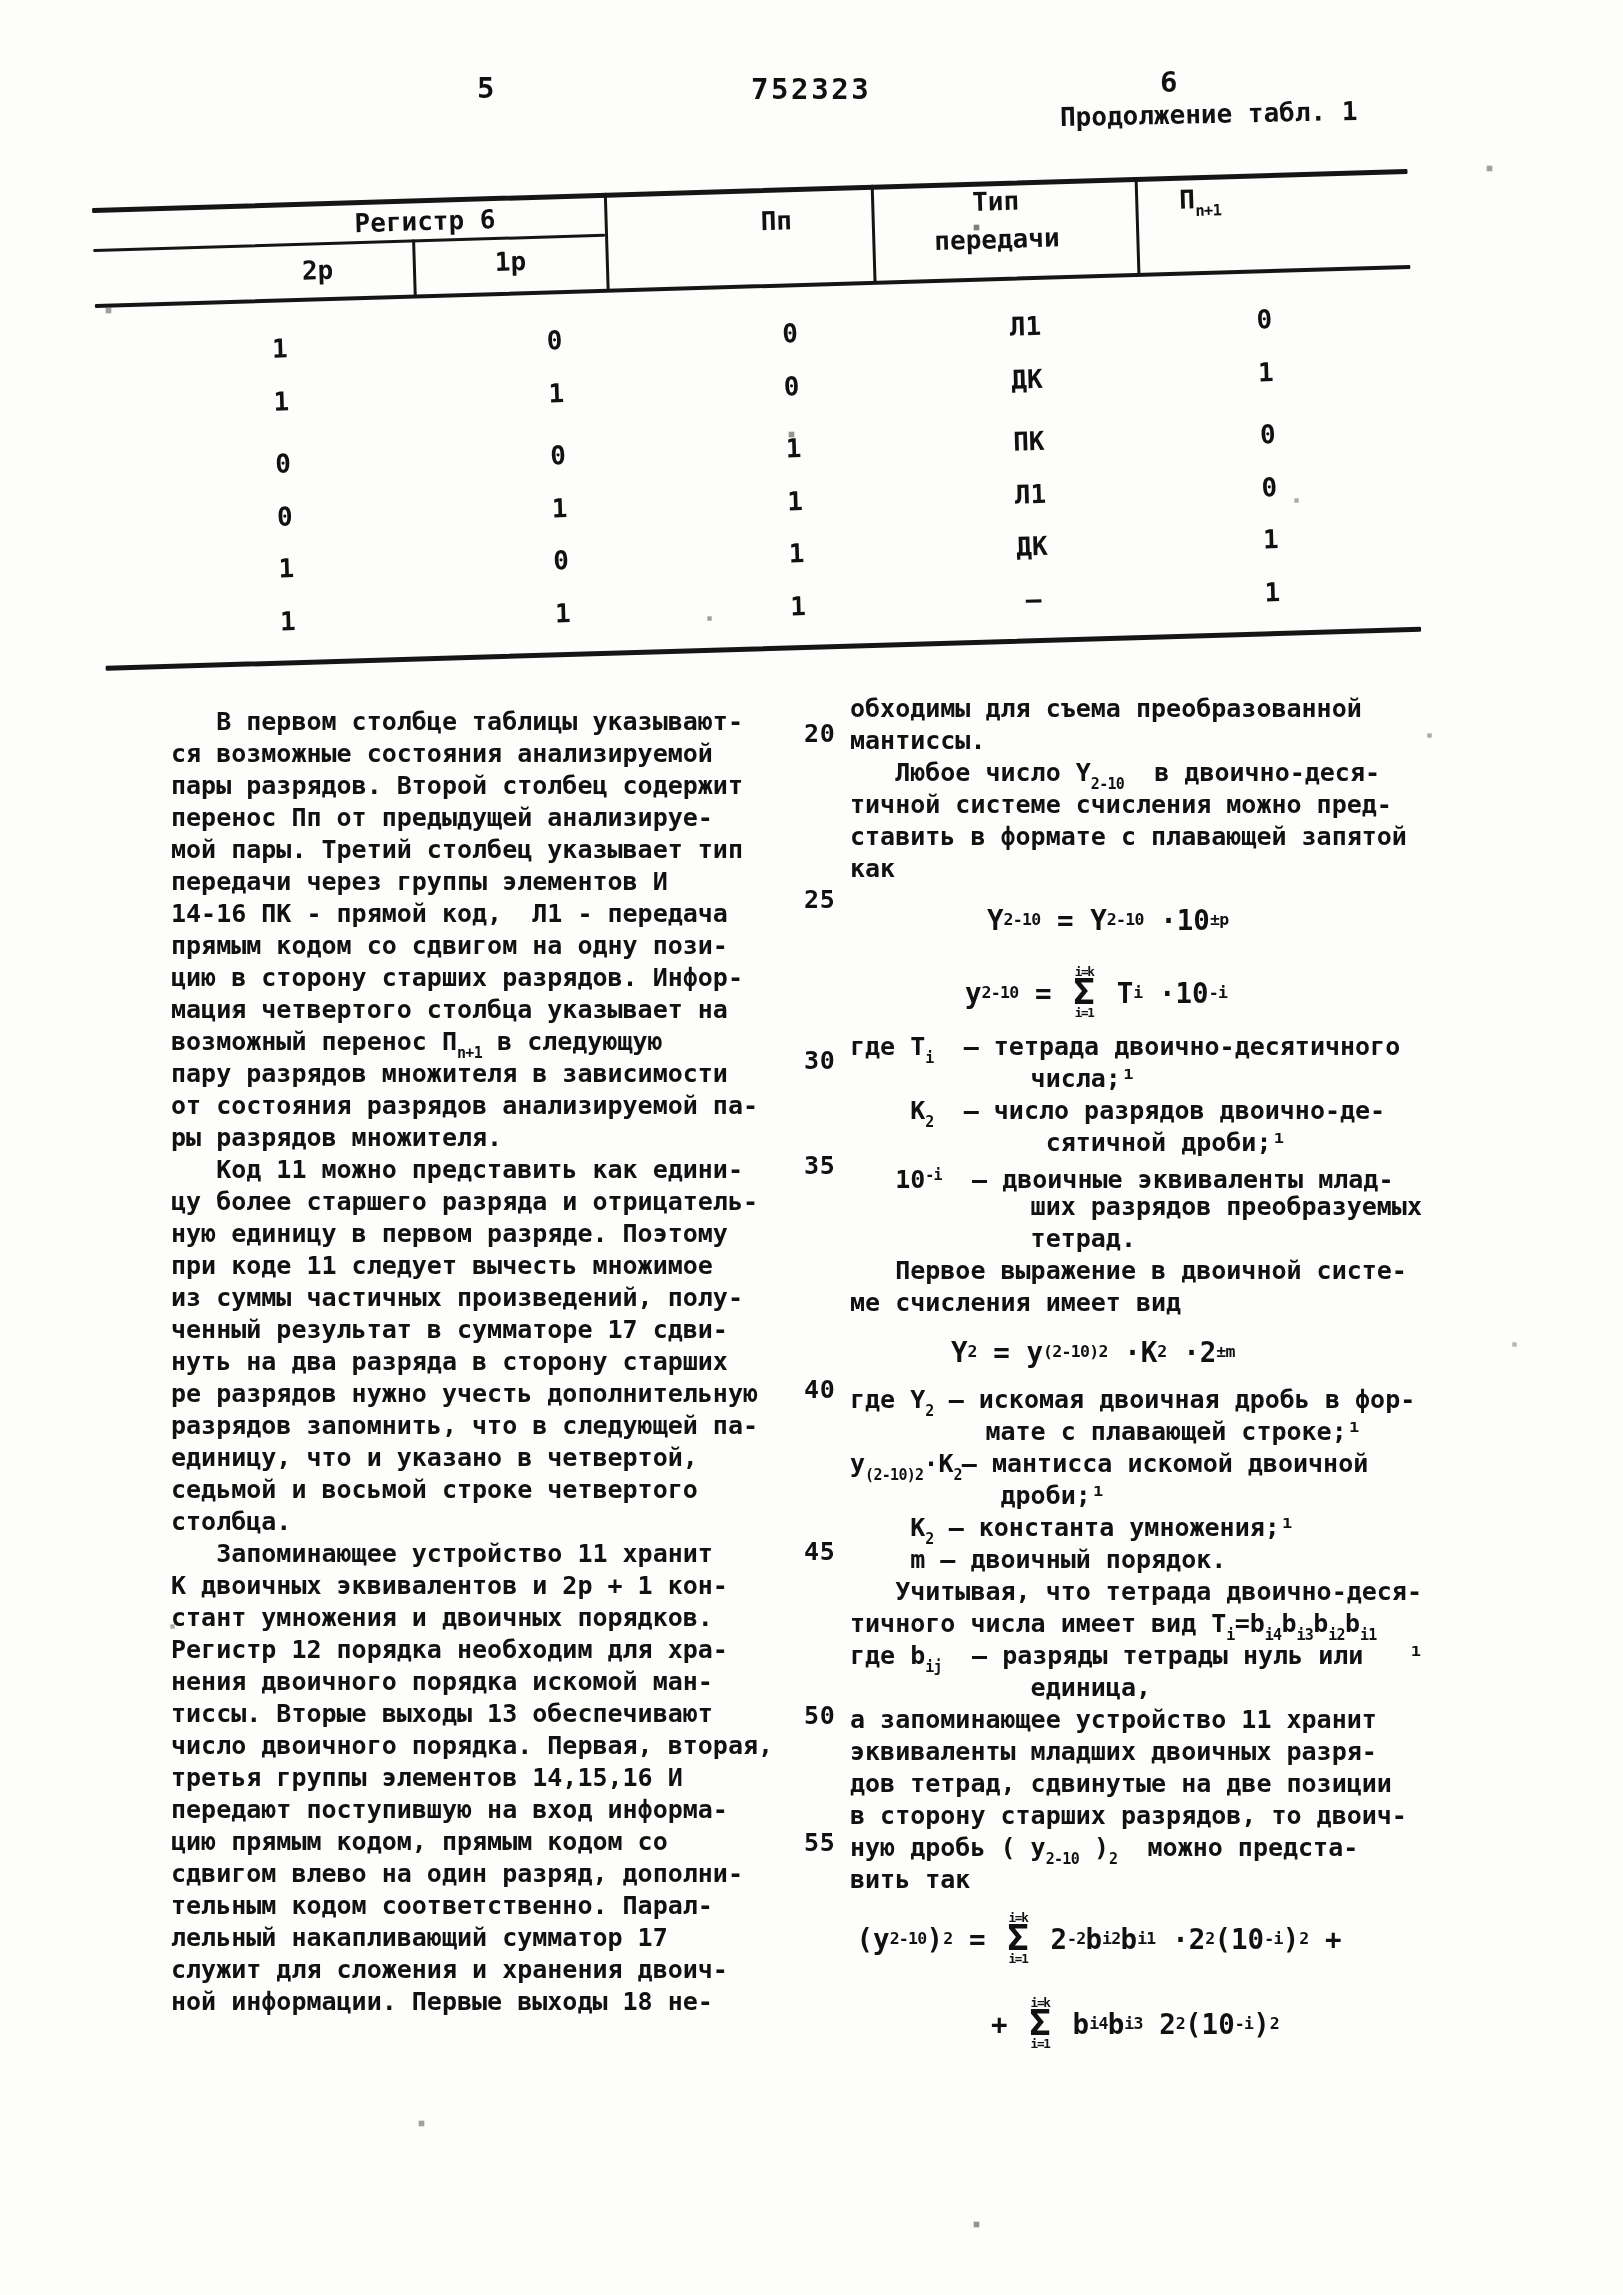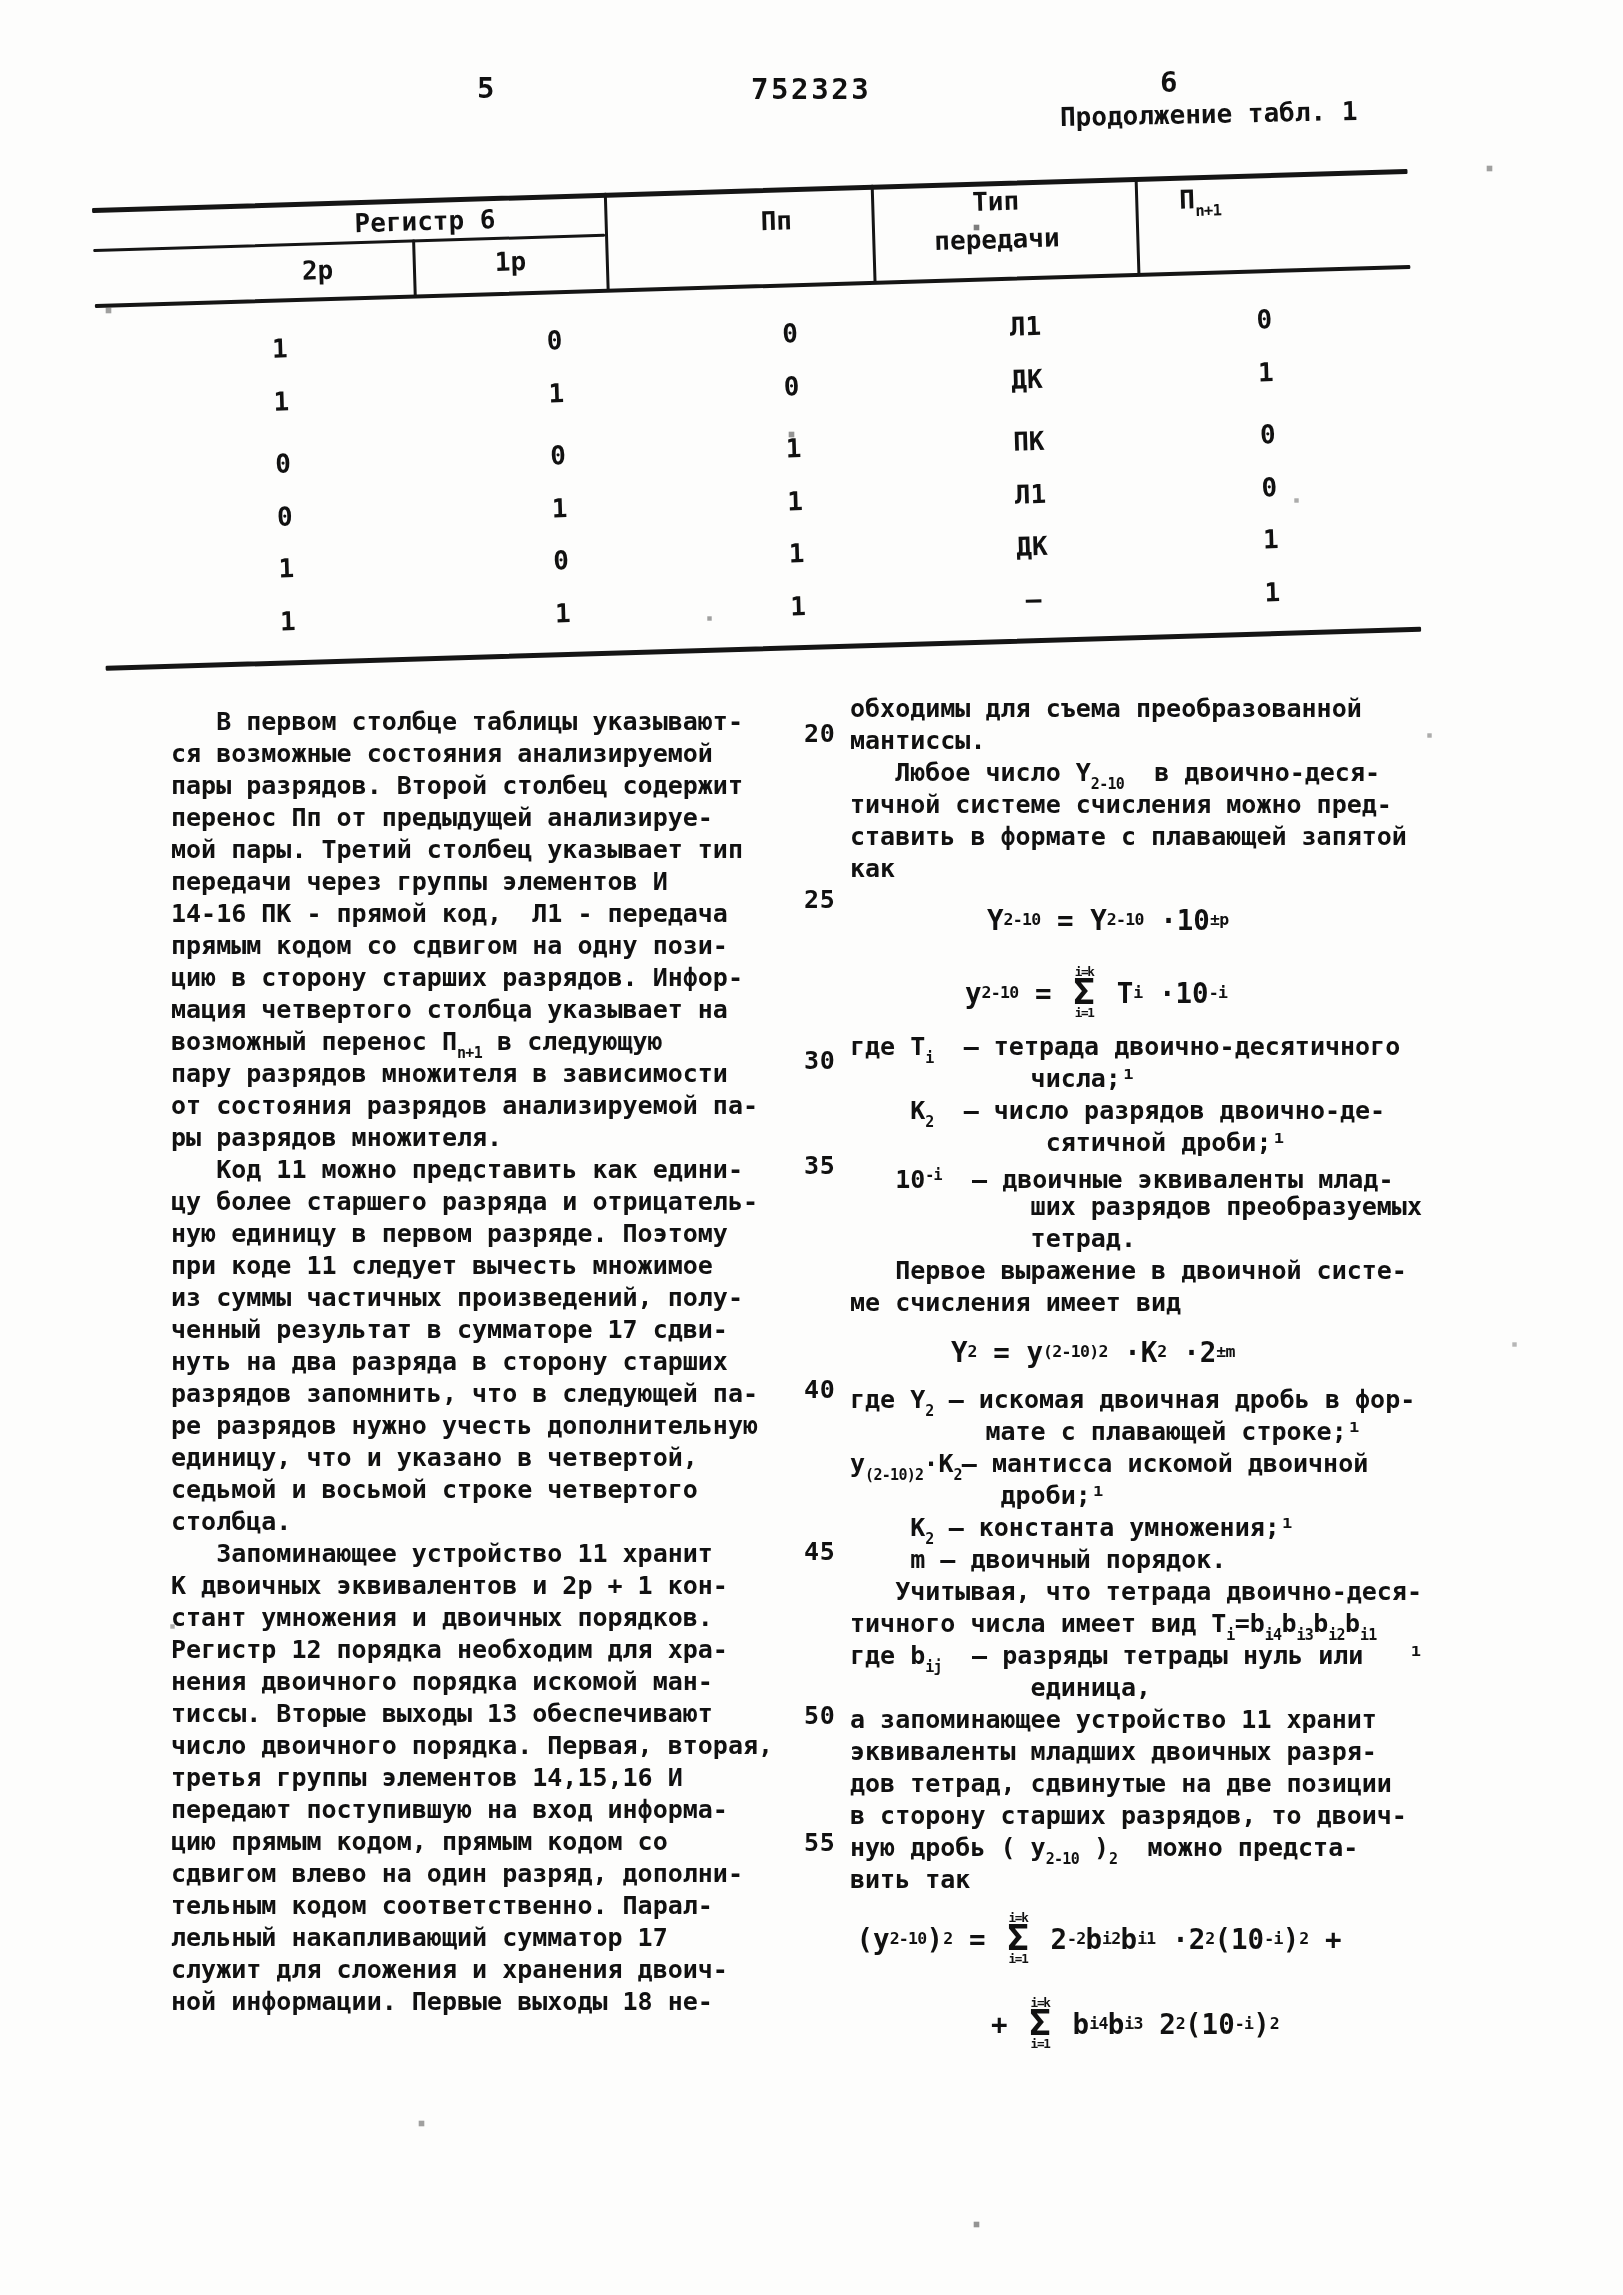--- a/index.html
+++ b/index.html
@@ -140,22 +140,22 @@
     <div class="line">пару разрядов множителя в зависимости</div>
     <div class="line">от состояния разрядов анализируемой па-</div>
     <div class="line">ры разрядов множителя.</div>
     <div class="line">   Код 11 можно представить как едини-</div>
     <div class="line">цу более старшего разряда и отрицатель-</div>
     <div class="line">ную единицу в первом разряде. Поэтому</div>
     <div class="line">при коде 11 следует вычесть множимое</div>
     <div class="line">из суммы частичных произведений, полу-</div>
     <div class="line">ченный результат в сумматоре 17 сдви-</div>
     <div class="line">нуть на два разряда в сторону старших</div>
+    <div class="line">ре разрядов нужно учесть дополнительную</div>
     <div class="line">разрядов запомнить, что в следующей па-</div>
-    <div class="line">ре разрядов нужно учесть дополнительную</div>
     <div class="line">единицу, что и указано в четвертой,</div>
     <div class="line">седьмой и восьмой строке четвертого</div>
     <div class="line">столбца.</div>
     <div class="line">   Запоминающее устройство 11 хранит</div>
     <div class="line">К двоичных эквивалентов и 2р + 1 кон-</div>
     <div class="line">стант умножения и двоичных порядков.</div>
     <div class="line">Регистр 12 порядка необходим для хра-</div>
     <div class="line">нения двоичного порядка искомой ман-</div>
     <div class="line">тиссы. Вторые выходы 13 обеспечивают</div>
     <div class="line">число двоичного порядка. Первая, вторая,</div>

